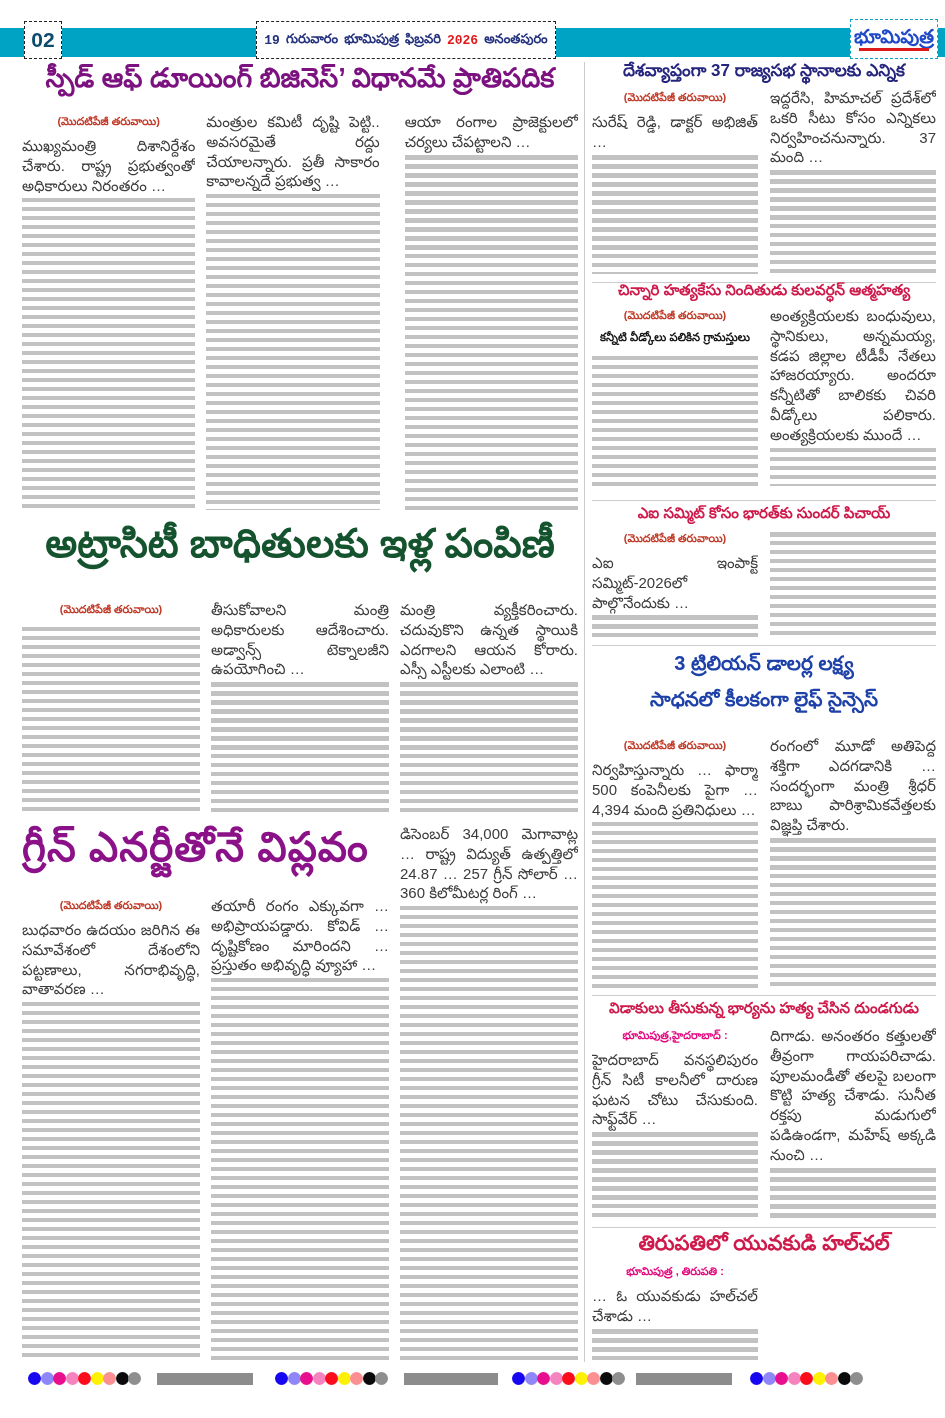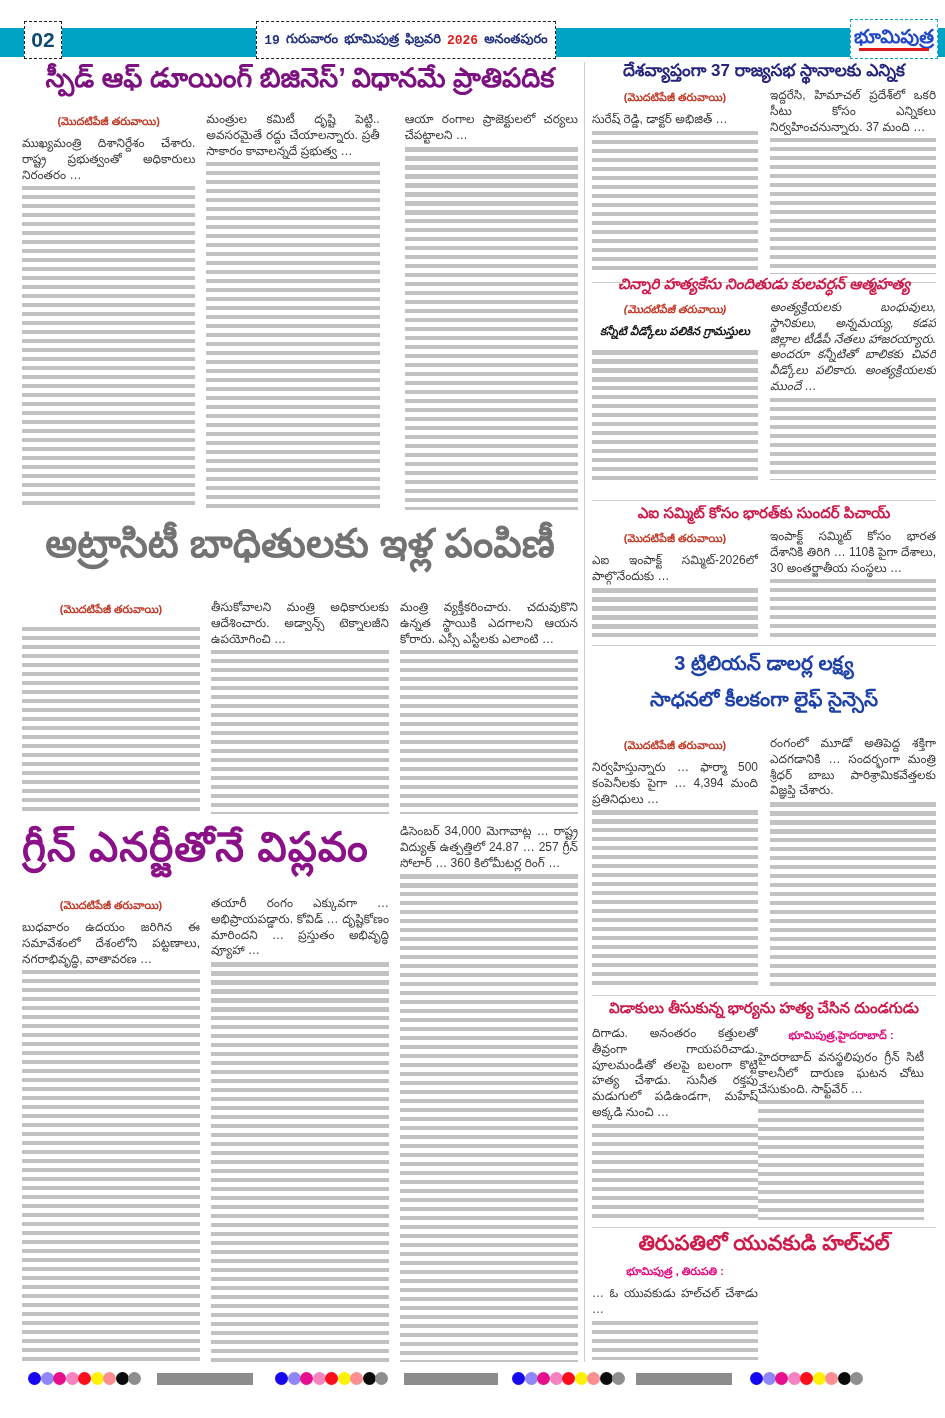--- a/index.html
+++ b/index.html
@@ -15,34 +15,34 @@
   .datebox .navy{color:#23317E;} .datebox .red{color:#E01A1A;text-align:right;}
   .datebox span{margin:0 3px;}
   .logobox{left:850px;top:19px;width:88px;height:40px;flex-direction:column;border-color:#0aa3c4;}
   .logotext{font-size:19px;font-weight:bold;color:#1F49C7;line-height:1;}
   .logobar{width:70px;height:3px;background:#E01A1A;margin-top:2px;}
 
   
   .sec{position:absolute;box-sizing:border-box;}
   .hl{font-weight:bold;text-align:center;margin:0;line-height:1.05;}
   .hl-l1{font-size:27px;color:#7B1280;letter-spacing:0px;}
-  .hl-l2{font-size:40px;color:#737373;}
+  .hl-l2{font-size:40px;color:#14532d;}
   .hl-l3{font-size:41px;color:#8A1188;text-align:left;font-weight:900;letter-spacing:1px;}
   .hl-r-navy{font-size:17px;color:#25257E;}
   .hl-r-crim{font-size:15px;color:#CE1B4B;}
   .hl-r-blue{font-size:20px;color:#1D41A9;line-height:1.1;}
   .hl-r-big{font-size:21px;color:#CE1B4B;}
 
   .byline{font-size:11px;font-weight:bold;color:#C23A28;text-align:center;margin:3px 0 6px;}
   .byline.pink{color:#E5097F;}
   .subhead{font-size:11.5px;font-weight:bold;color:#151515;text-align:center;margin:1px 0 6px;}
 
   .cols{position:absolute;display:flex;}
   .col{position:relative;display:flex;flex-direction:column;overflow:hidden;box-sizing:border-box;}
-  .col p{margin:0;font-size:12px;line-height:1.32;text-align:justify;color:#3b3b3b;word-break:break-word;}
+  .col p{margin:0;font-size:15px;line-height:1.32;text-align:justify;color:#3b3b3b;word-break:break-word;}
   .fill{flex:1 1 auto;min-height:8px;margin-top:3px;
         background:repeating-linear-gradient(to bottom,#c2c2c2 0px,#c2c2c2 4.5px,transparent 4.5px,transparent 9px);}
 
   .vdiv{position:absolute;width:1px;background:#cccccc;}
   .hdiv{position:absolute;height:1px;background:#cccccc;}
 
   
   .footer{position:absolute;left:0;top:1372px;width:945px;height:16px;}
   .dotgroup{position:absolute;top:0;display:flex;}
   .dot{width:13px;height:13px;border-radius:50%;margin-right:-0.5px;}
@@ -149,21 +149,21 @@
         <p>సురేష్ రెడ్డి, డాక్టర్ అభిజిత్ …</p>
         <div class="fill"></div>
       </div>
       <div class="col" style="width:166px;">
         <p>ఇద్దరేసి, హిమాచల్ ప్రదేశ్‌లో ఒకరి సీటు కోసం ఎన్నికలు నిర్వహించనున్నారు. 37 మంది …</p>
         <div class="fill"></div>
       </div>
     </div>
   </section>
 
-  <section class="sec" style="left:592px;top:276px;width:344px;height:208px;font-style:italic;">
+  <section class="sec" style="left:592px;top:282px;width:344px;height:208px;">
     <h2 class="hl hl-r-crim">చిన్నారి హత్యకేసు నిందితుడు కులవర్ధన్ ఆత్మహత్య</h2>
     <div class="cols" style="left:0;top:24px;width:344px;height:180px;">
       <div class="col" style="width:166px;margin-right:12px;">
         <div class="byline">(మొదటిపేజీ తరువాయి)</div>
         <div class="subhead">కన్నీటి వీడ్కోలు పలికిన గ్రామస్తులు</div>
         <p></p>
         <div class="fill"></div>
       </div>
       <div class="col" style="width:166px;">
         <p>అంత్యక్రియలకు బంధువులు, స్థానికులు, అన్నమయ్య, కడప జిల్లాల టీడీపీ నేతలు హాజరయ్యారు. అందరూ కన్నీటితో బాలికకు చివరి వీడ్కోలు పలికారు. అంత్యక్రియలకు ముందే …</p>
@@ -174,21 +174,20 @@
 
   <section class="sec" style="left:592px;top:505px;width:344px;height:136px;">
     <h2 class="hl hl-r-crim">ఎఐ సమ్మిట్ కోసం భారత్‌కు సుందర్ పిచాయ్</h2>
     <div class="cols" style="left:0;top:24px;width:344px;height:108px;">
       <div class="col" style="width:166px;margin-right:12px;">
         <div class="byline">(మొదటిపేజీ తరువాయి)</div>
         <p>ఎఐ ఇంపాక్ట్ సమ్మిట్-2026లో పాల్గొనేందుకు …</p>
         <div class="fill"></div>
       </div>
       <div class="col" style="width:166px;">
-        <p>ఇంపాక్ట్ సమ్మిట్ కోసం భారత దేశానికి తిరిగి … 110కి పైగా దేశాలు, 30 అంతర్జాతీయ సంస్థలు …</p>
         <div class="fill"></div>
       </div>
     </div>
   </section>
 
   <section class="sec" style="left:592px;top:652px;width:344px;height:340px;">
     <h2 class="hl hl-r-blue" style="margin-bottom:14px;">3 ట్రిలియన్ డాలర్ల లక్ష్య</h2>
     <h2 class="hl hl-r-blue">సాధనలో కీలకంగా లైఫ్ సైన్సెస్</h2>
     <div class="cols" style="left:0;top:84px;width:344px;height:252px;">
       <div class="col" style="width:166px;margin-right:12px;">
@@ -199,27 +198,27 @@
       <div class="col" style="width:166px;">
         <p>రంగంలో మూడో అతిపెద్ద శక్తిగా ఎదగడానికి … సందర్భంగా మంత్రి శ్రీధర్ బాబు పారిశ్రామికవేత్తలకు విజ్ఞప్తి చేశారు.</p>
         <div class="fill"></div>
       </div>
     </div>
   </section>
 
   <section class="sec" style="left:592px;top:1000px;width:344px;height:224px;">
     <h2 class="hl hl-r-crim">విడాకులు తీసుకున్న భార్యను హత్య చేసిన దుండగుడు</h2>
     <div class="cols" style="left:0;top:26px;width:344px;height:194px;">
-      <div class="col" style="width:166px;">
-        <p>దిగాడు. అనంతరం కత్తులతో తీవ్రంగా గాయపరిచాడు. పూలమండీతో తలపై బలంగా కొట్టి హత్య చేశాడు. సునీత రక్తపు మడుగులో పడిఉండగా, మహేష్ అక్కడి నుంచి …</p>
-        <div class="fill"></div>
-      </div>
       <div class="col" style="width:166px;margin-right:12px;">
         <div class="byline pink">భూమిపుత్ర,హైదరాబాద్ :</div>
         <p>హైదరాబాద్ వనస్థలిపురం గ్రీన్ సిటీ కాలనీలో దారుణ ఘటన చోటు చేసుకుంది. సాఫ్ట్‌వేర్ …</p>
+        <div class="fill"></div>
+      </div>
+      <div class="col" style="width:166px;">
+        <p>దిగాడు. అనంతరం కత్తులతో తీవ్రంగా గాయపరిచాడు. పూలమండీతో తలపై బలంగా కొట్టి హత్య చేశాడు. సునీత రక్తపు మడుగులో పడిఉండగా, మహేష్ అక్కడి నుంచి …</p>
         <div class="fill"></div>
       </div>
     </div>
   </section>
 
   <section class="sec" style="left:592px;top:1232px;width:344px;height:130px;">
     <h2 class="hl hl-r-big">తిరుపతిలో యువకుడి హల్‌చల్</h2>
     <div class="cols" style="left:0;top:30px;width:344px;height:98px;">
       <div class="col" style="width:166px;margin-right:12px;">
         <div class="byline pink">భూమిపుత్ర , తిరుపతి :</div>

